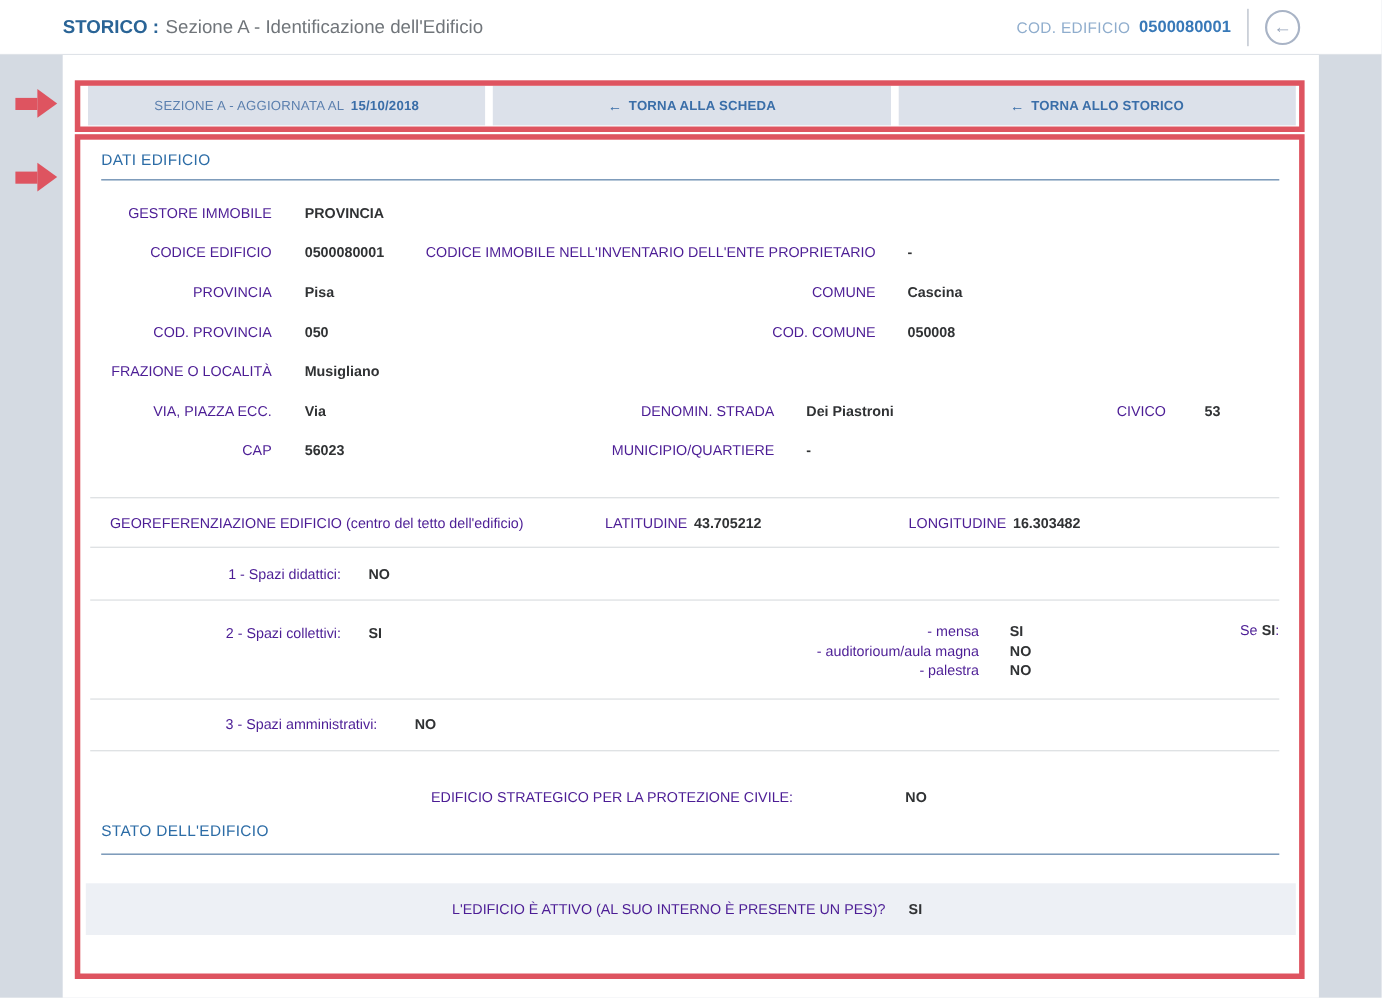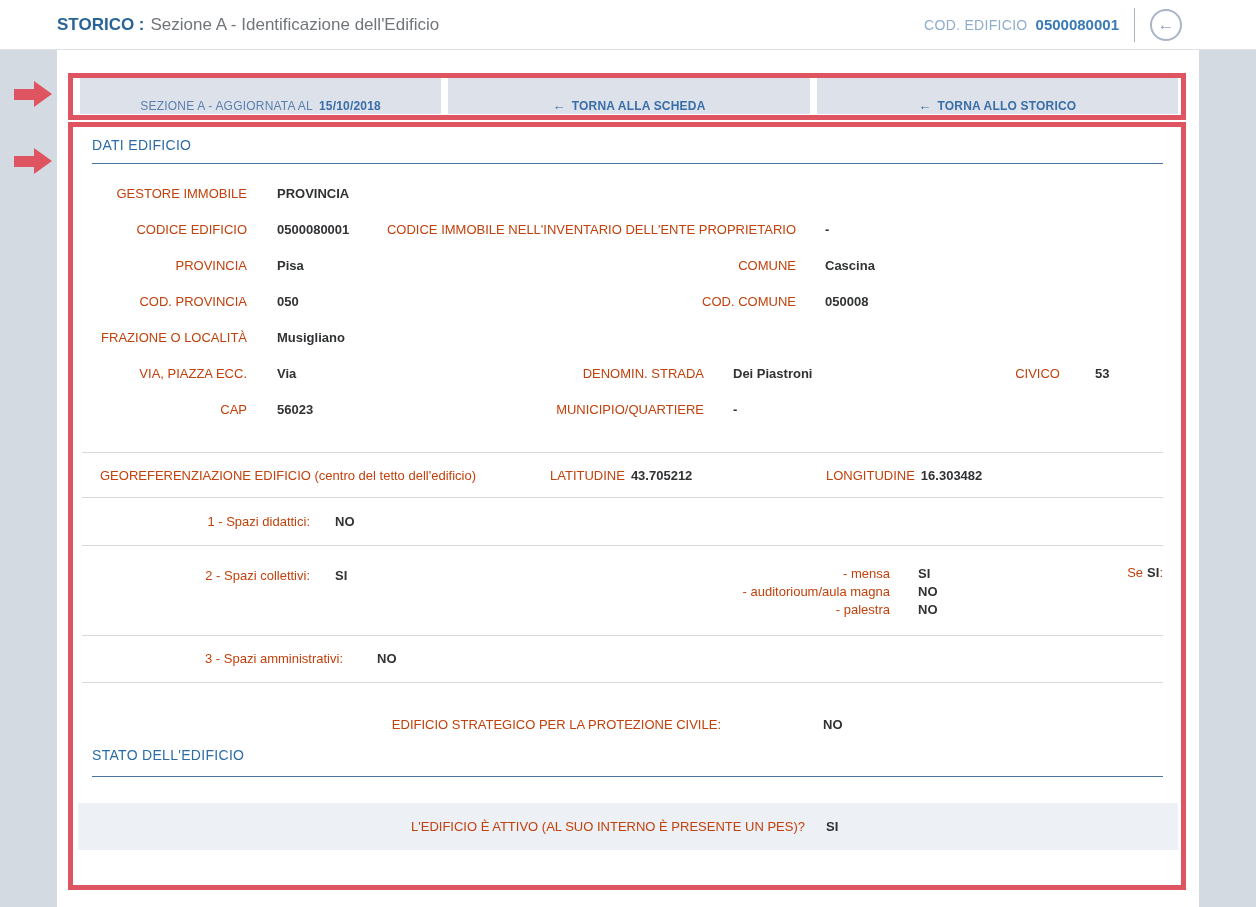--- a/index.html
+++ b/index.html
@@ -29,37 +29,37 @@
   }
 
   
   .card { position:absolute; left:57px; top:50px; width:1142px; height:857px; background:#ffffff; }
 
   
   .toolbar { position:absolute; left:23px; top:28px; width:1098px; display:flex; gap:7px; }
   .tbtn {
     flex:1; height:36px; background:#dce1ea; border:none; cursor:pointer;
     color:#3a6ea8; font-size:12px; font-weight:700; letter-spacing:.2px;
-    display:flex; align-items:flex-end; justify-content:center; gap:6px;
+    display:flex; align-items:center; justify-content:center; gap:6px;
     font-family:inherit; white-space:nowrap;
   }
   .tbtn .soft { font-weight:400; color:#5b7fae; }
   .tbtn .arw { font-weight:700; font-size:13px; }
 
   
   .content {
     position:absolute; left:35px; top:87px; width:1071px; height:740px;
     font-size:13px; color:#63676c;
   }
   .sect-h { position:absolute; left:0; color:#2c6ca6; font-weight:400; font-size:14px; letter-spacing:.3px; white-space:nowrap; }
   .sect-rule { position:absolute; left:0; right:0; border-top:1px solid #49739e; height:0; }
   .hr { position:absolute; left:-10px; right:0; border-top:1px solid #d8dbde; height:0; }
 
   .frow { position:absolute; left:0; right:0; height:20px; white-space:nowrap; }
-  .lab { color:#c2410c; }
+  .lab { color:#4c1d95; }
   .val { font-weight:700; color:#303234; }
 
   .l1 { position:absolute; left:0; width:155px; text-align:right; }
   .v1 { position:absolute; left:185px; }
   .l2 { position:absolute; left:0; width:704px; text-align:right; }
   .v2 { position:absolute; left:733px; }
   .l2b { position:absolute; left:0; width:612px; text-align:right; }
   .v2b { position:absolute; left:641px; }
   .l3 { position:absolute; left:0; width:968px; text-align:right; }
   .v3 { position:absolute; left:1003px; }

